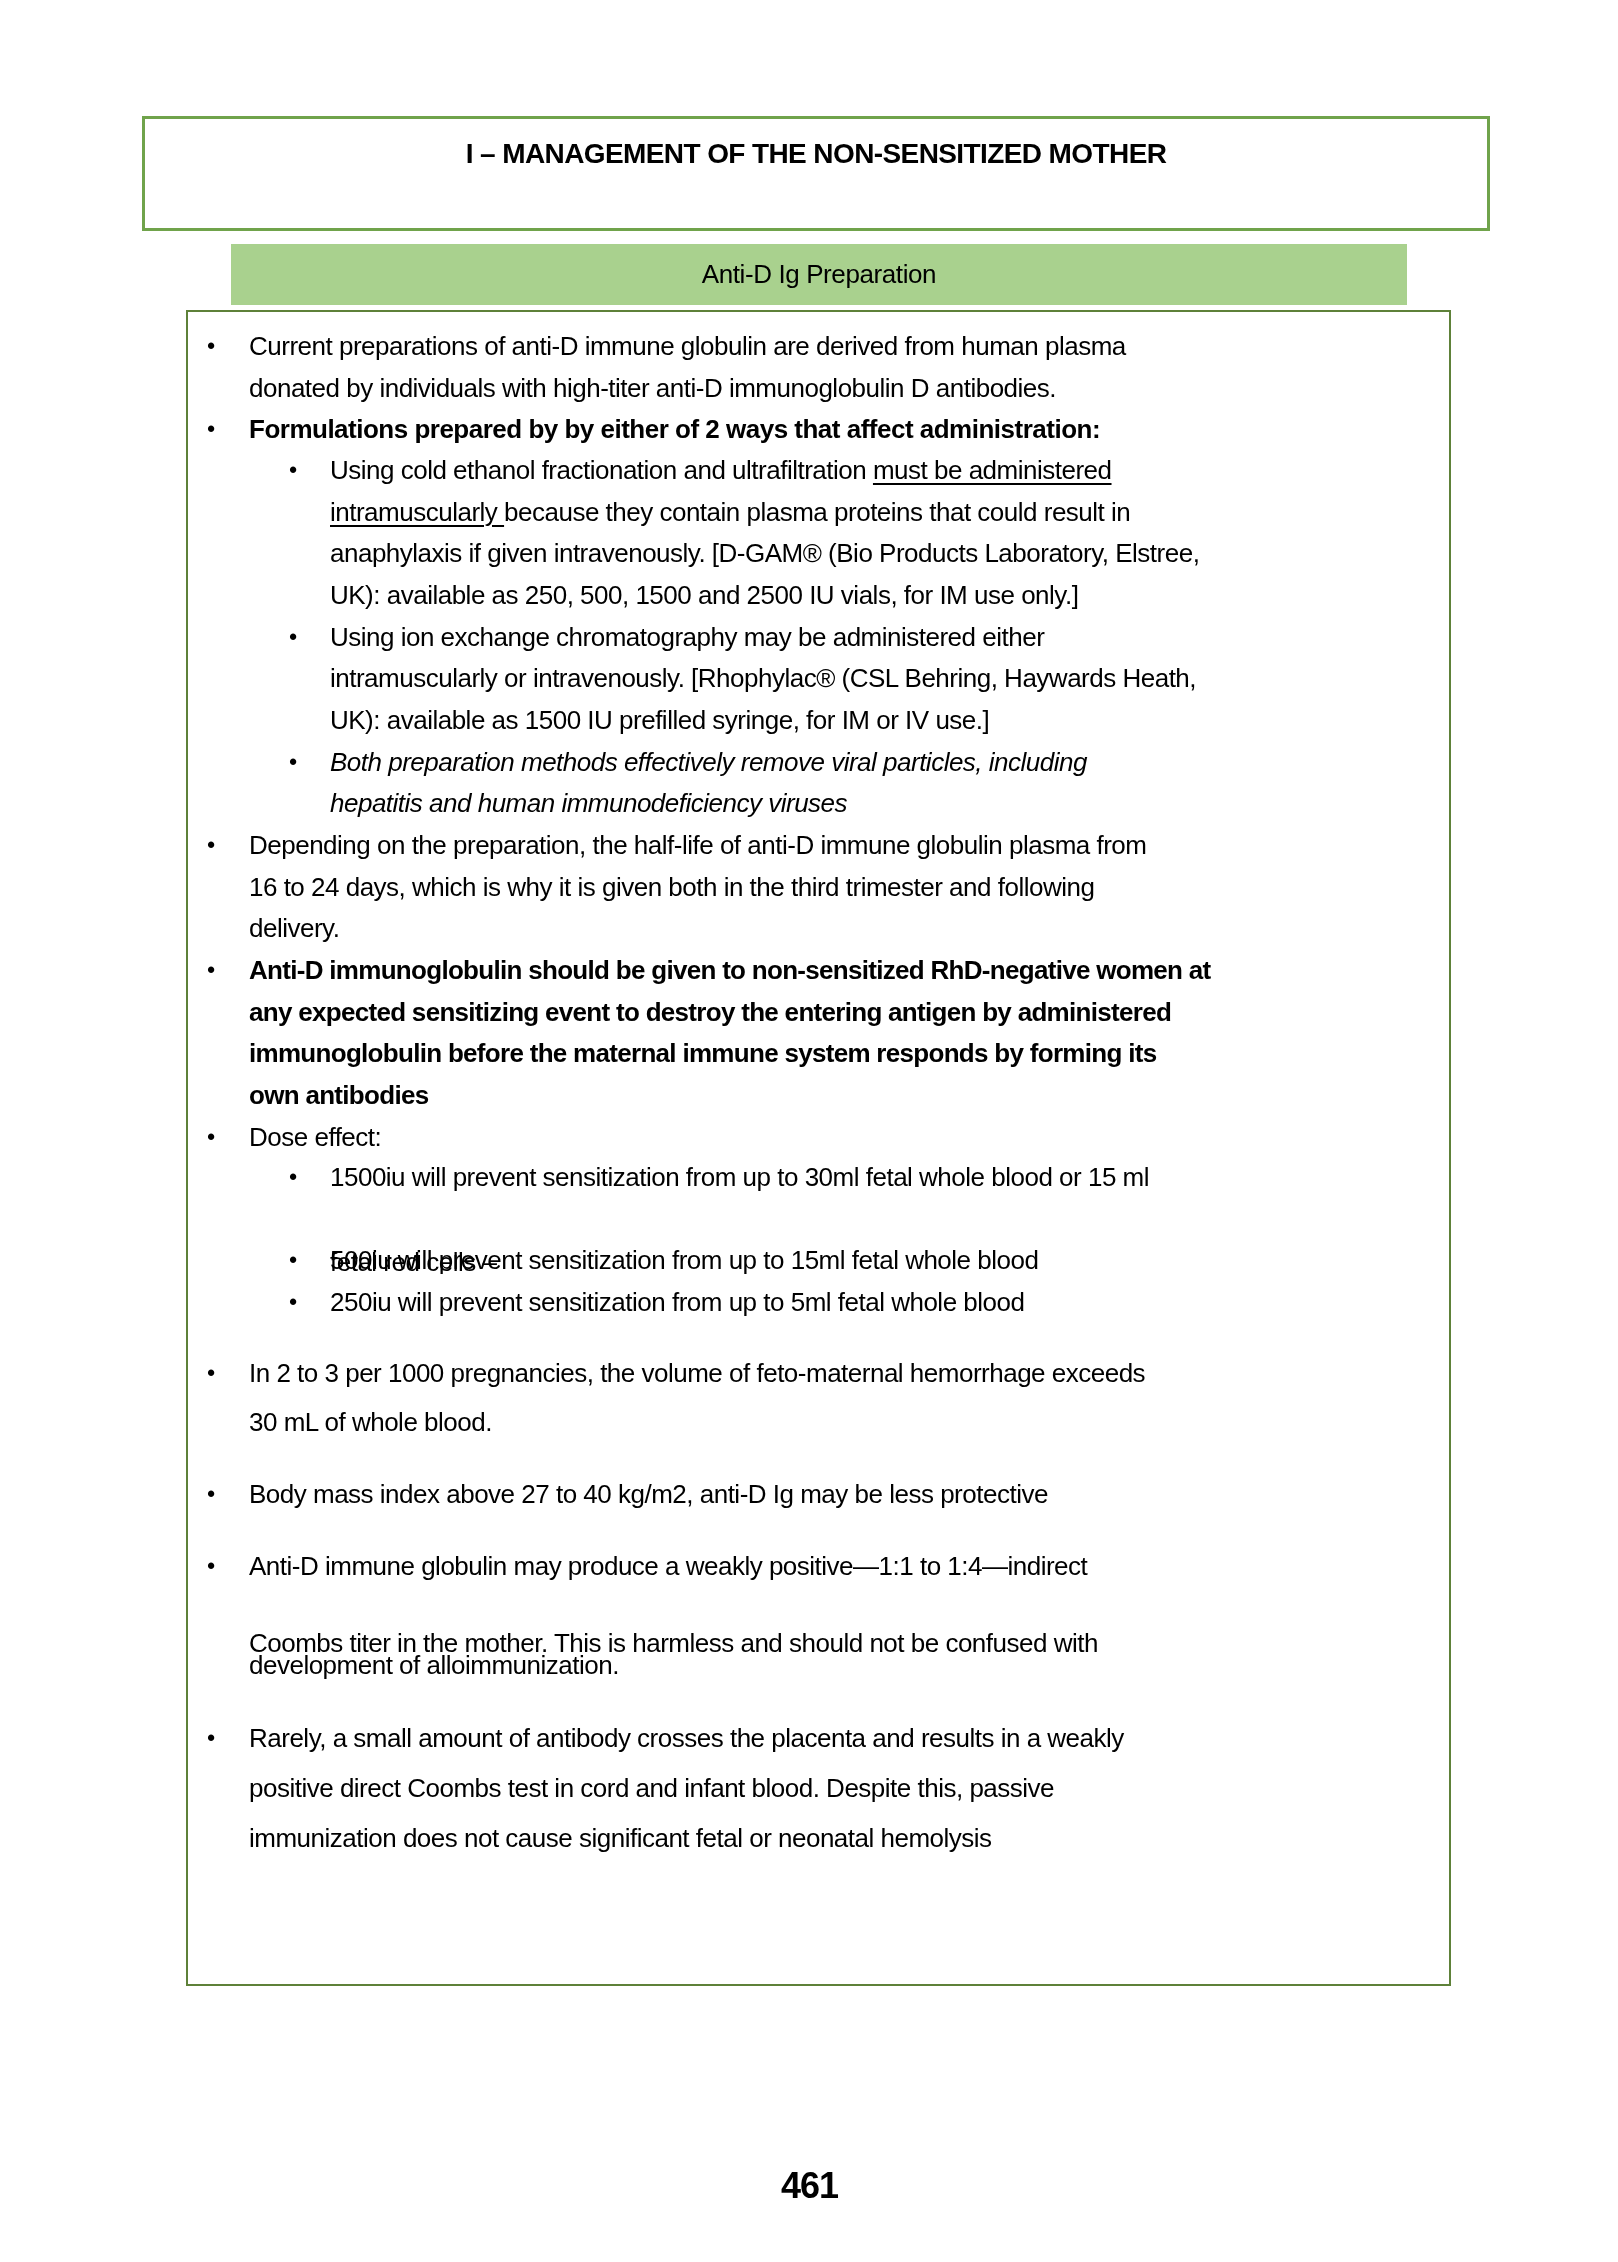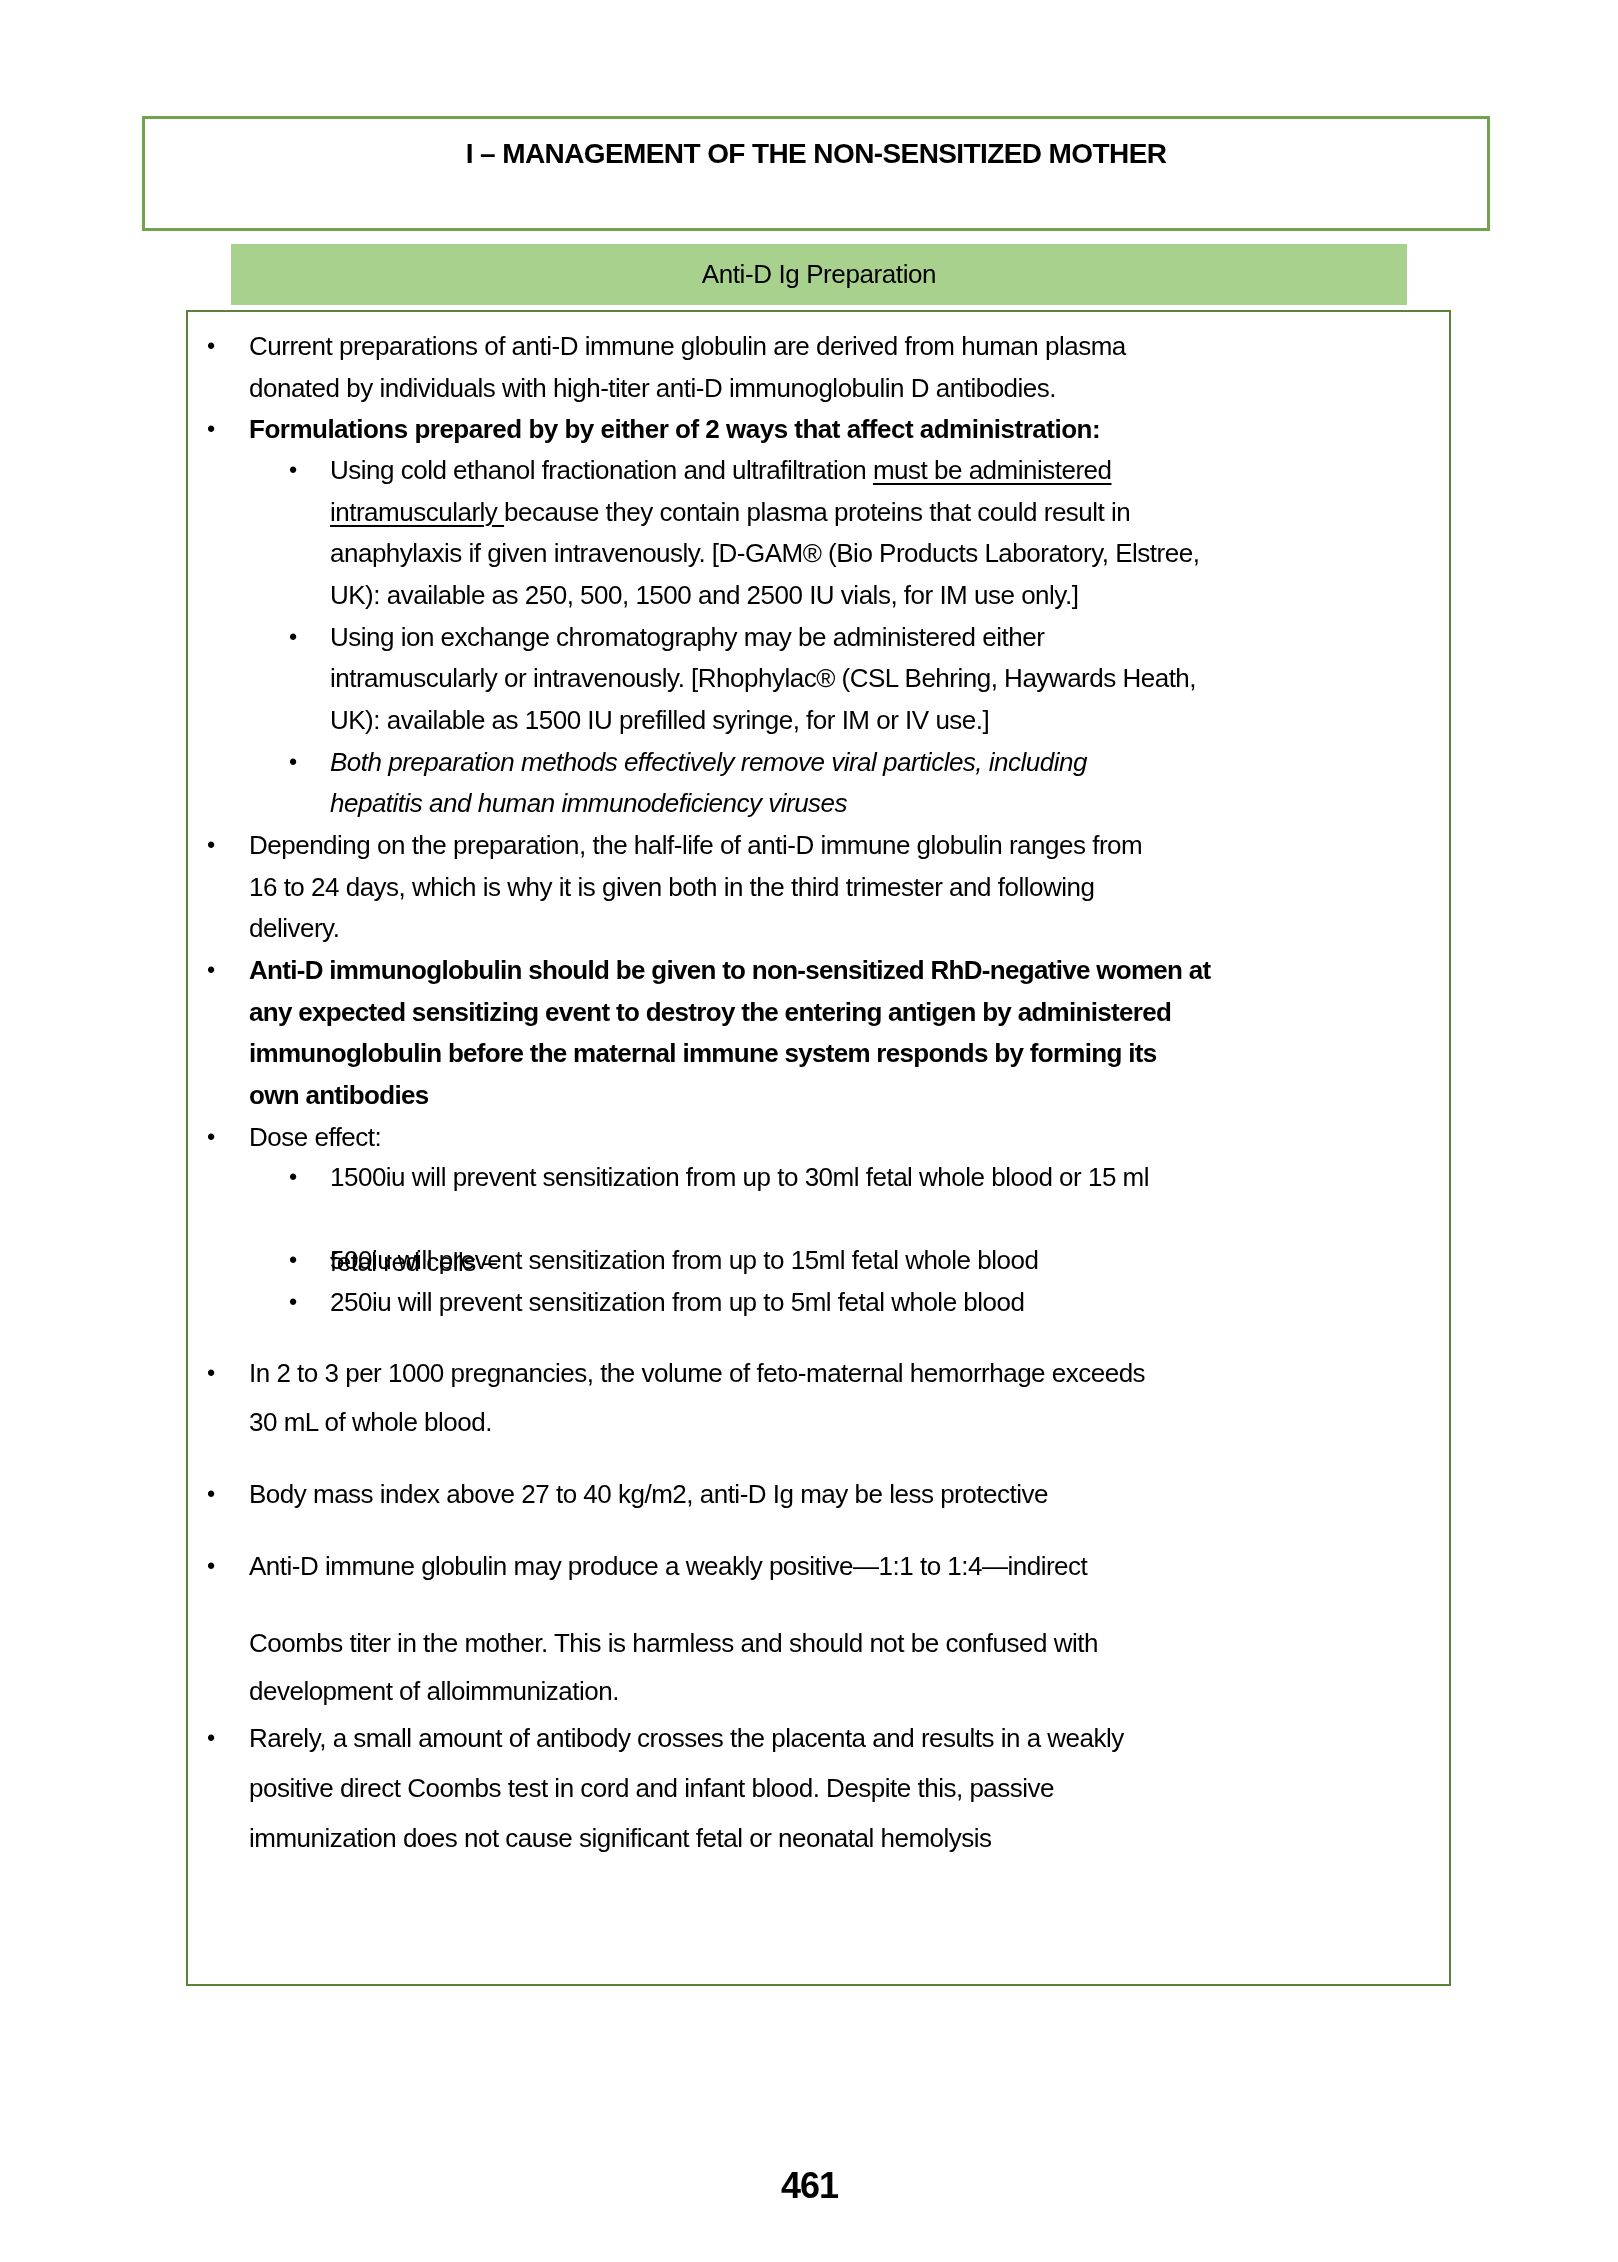--- a/index.html
+++ b/index.html
@@ -74,21 +74,21 @@
 
     <div>
       <span class="bullet" style="left:289px; top:747px;">•</span>
       <div class="line italic" style="left:330px; top:747px;">Both preparation methods effectively remove viral particles, including</div>
       <div class="line italic" style="left:330px; top:788px;">hepatitis and human immunodeficiency viruses</div>
     </div>
   </div>
 
   <div>
     <span class="bullet" style="left:207px; top:830px;">•</span>
-    <div class="line" style="left:249px; top:830px;">Depending on the preparation, the half-life of anti-D immune globulin ranges from</div>
+    <div class="line" style="left:249px; top:830px;">Depending on the preparation, the half-life of anti-D immune globulin plasma from</div>
     <div class="line" style="left:249px; top:872px;">16 to 24 days, which is why it is given both in the third trimester and following</div>
     <div class="line" style="left:249px; top:913px;">delivery.</div>
   </div>
 
   <div>
     <span class="bullet" style="left:207px; top:955px;">•</span>
     <div class="line bold" style="left:249px; top:955px;">Anti-D immunoglobulin should be given to non-sensitized RhD-negative women at</div>
     <div class="line bold" style="left:249px; top:997px;">any expected sensitizing event to destroy the entering antigen by administered</div>
     <div class="line bold" style="left:249px; top:1038px;">immunoglobulin before the maternal immune system responds by forming its</div>
     <div class="line bold" style="left:249px; top:1080px;">own antibodies</div>
@@ -121,21 +121,21 @@
 
   <div>
     <span class="bullet" style="left:207px; top:1479px;">•</span>
     <div class="line" style="left:249px; top:1479px;">Body mass index above 27 to 40 kg/m2, anti-D Ig may be less protective</div>
   </div>
 
   <div>
     <span class="bullet" style="left:207px; top:1551px;">•</span>
     <div class="line" style="left:249px; top:1551px;">Anti-D immune globulin may produce a weakly positive—1:1 to 1:4—indirect</div>
     <div class="line" style="left:249px; top:1600px;margin-top:28px;">Coombs titer in the mother. This is harmless and should not be confused with</div>
-    <div class="line" style="left:249px; top:1650px;margin-top:26px;">development of alloimmunization.</div>
+    <div class="line" style="left:249px; top:1650px;">development of alloimmunization.</div>
   </div>
 
   <div>
     <span class="bullet" style="left:207px; top:1723px;">•</span>
     <div class="line" style="left:249px; top:1723px;">Rarely, a small amount of antibody crosses the placenta and results in a weakly</div>
     <div class="line" style="left:249px; top:1773px;">positive direct Coombs test in cord and infant blood. Despite this, passive</div>
     <div class="line" style="left:249px; top:1823px;">immunization does not cause significant fetal or neonatal hemolysis</div>
   </div>
 
   <div class="page-number">461</div>

